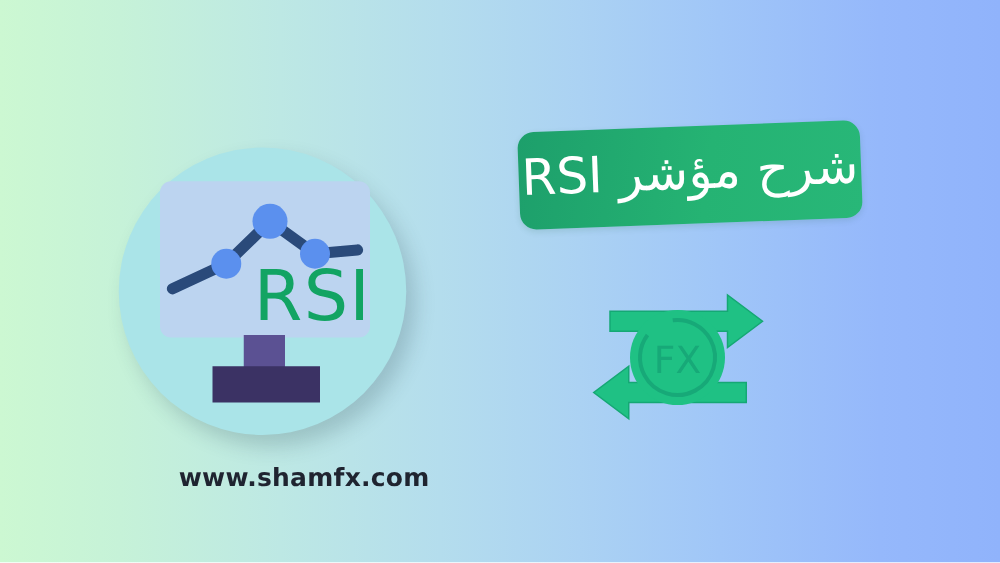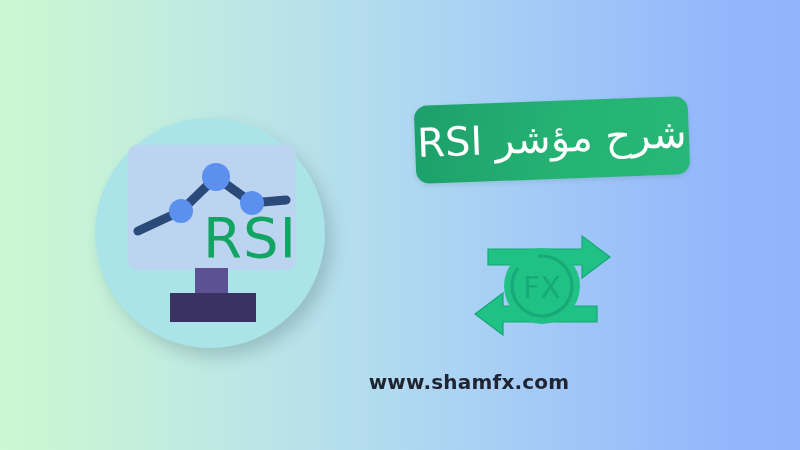--- a/index.html
+++ b/index.html
@@ -143,21 +143,20 @@
     width: 145px;
     height: 108px;
   }
 
   
   .site-url {
     position: absolute;
     left: 0;
     top: 370px;
     width: 652px;
-    text-align: center;
     color: #1f2430;
     font-size: 20px;
     font-weight: bold;
     letter-spacing: 0.2px;
     font-family: "DejaVu Sans", "Liberation Sans", sans-serif;
   }
   .site-url .url-inner {
     position: relative;
     left: 143px;
   }

